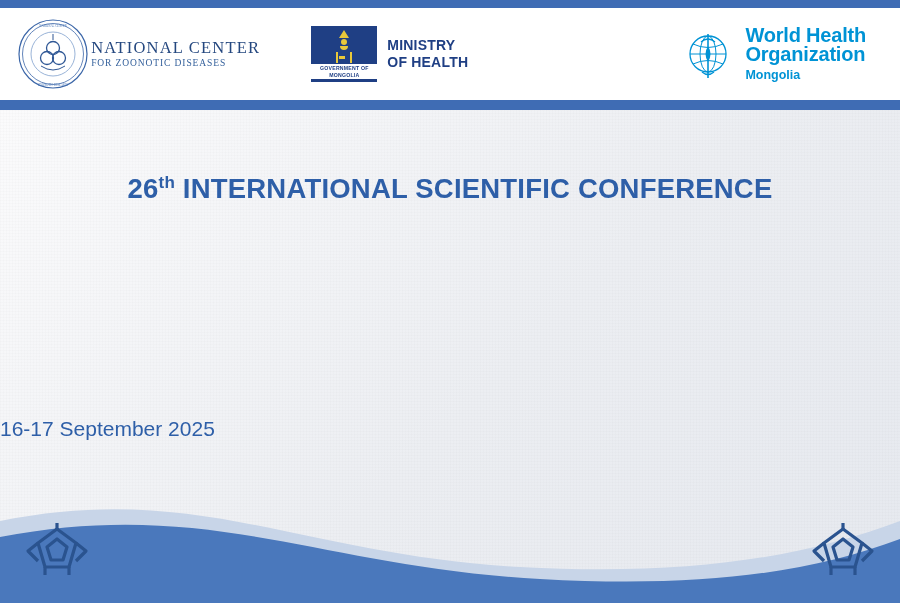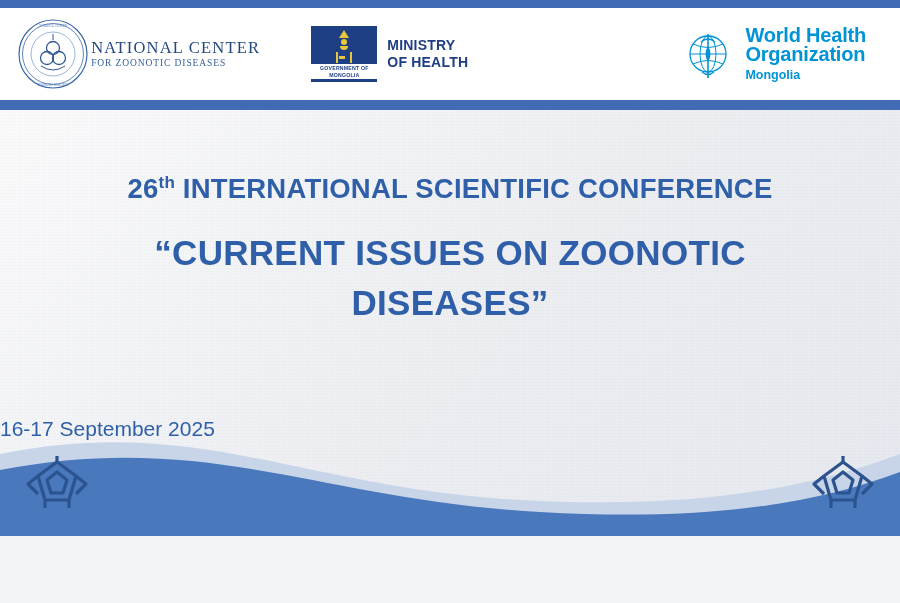--- a/index.html
+++ b/index.html
@@ -194,21 +194,21 @@
     font-size: 12.5px;
     line-height: 16px;
     margin-top: 3px;
   }
 
   
   .body-area {
     position: absolute;
     top: 110px; left: 0;
     width: 900px;
-    height: 426px;
+    height: 493px;
     background:
       repeating-linear-gradient(90deg, rgba(0,0,0,0.012) 0 1px, rgba(0,0,0,0) 1px 3px),
       repeating-linear-gradient(0deg, rgba(0,0,0,0.012) 0 1px, rgba(0,0,0,0) 1px 3px),
       linear-gradient(135deg, #fbfbfc 0%, #eceef2 55%, #e6e9ef 100%);
   }
 
   .title-block {
     position: absolute;
     top: 62px;
     left: 0;
@@ -346,21 +346,20 @@
       </div>
     </div>
   </div>
 
   <div class="header-divider"></div>
 
   <div class="body-area">
 
     <div class="title-block">
       <div class="conf-line"><span>26</span><span class="sup">th</span><span> INTERNATIONAL SCIENTIFIC CONFERENCE</span></div>
-      <div class="conf-theme">“CURRENT ISSUES ON ZOONOTIC DISEASES”</div>
     </div>
 
     <div class="meta-block">
       <div>16-17 September 2025</div>
     </div>
 
     <svg class="wave" viewBox="0 0 900 140" preserveAspectRatio="none">
       <path d="M0,58 C200,18 300,92 520,104 C680,113 800,96 900,58 L900,140 L0,140 Z" fill="#c8d5e8"></path>
       <path d="M0,74 C210,34 320,104 540,116 C700,125 810,110 900,76 L900,140 L0,140 Z" fill="#4a78bc"></path>
     </svg>

